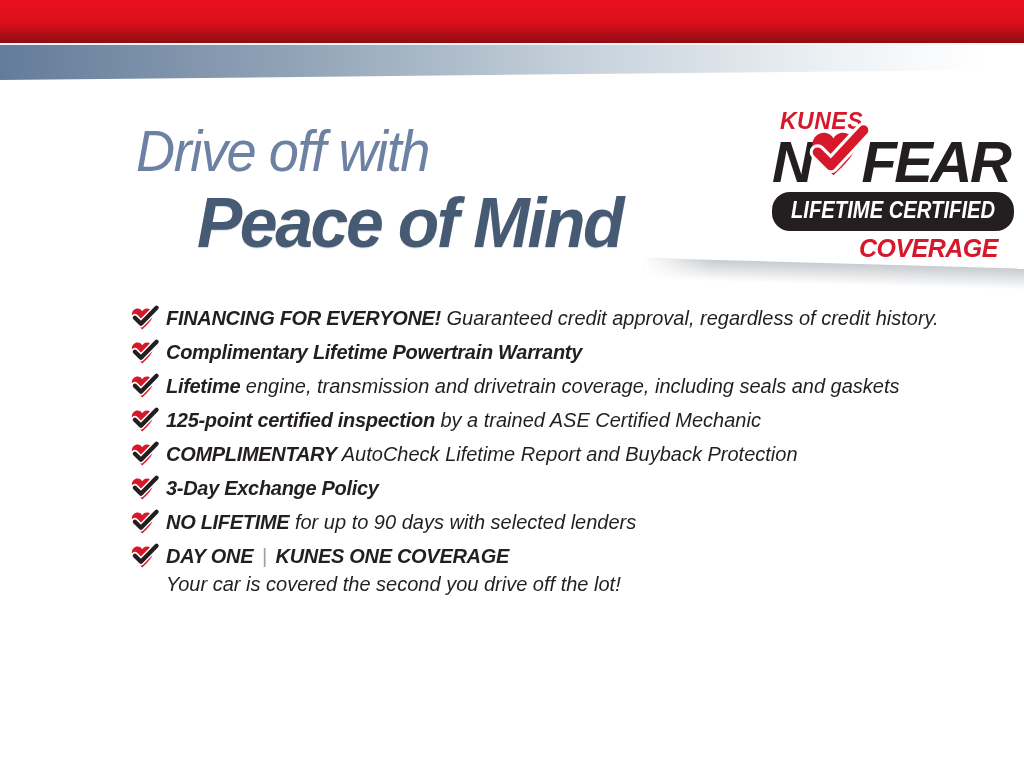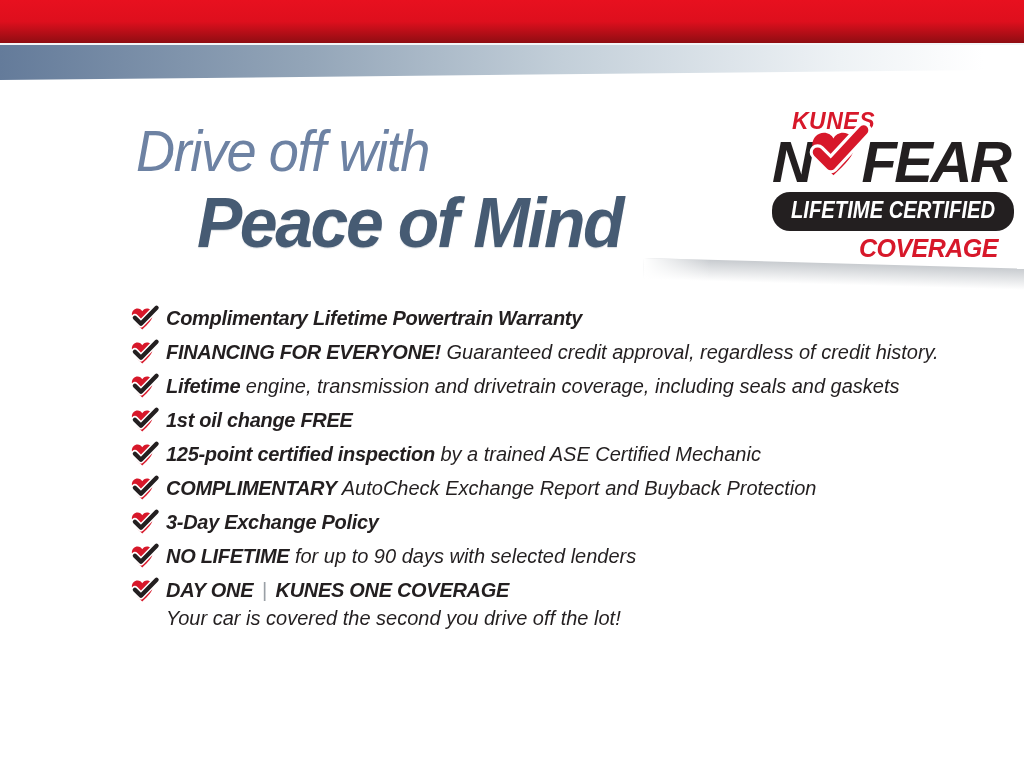--- a/index.html
+++ b/index.html
@@ -42,21 +42,21 @@
     position:absolute;left:197px;top:183px;
     font-size:70px;font-style:italic;font-weight:700;color:#465b73;
     letter-spacing:-2.5px;transform:scaleX(.97);transform-origin:left top;white-space:nowrap;
     text-shadow:0 1px 1px rgba(40,55,75,.18);
   }
 
   
   .logo{position:absolute;left:772px;top:110px;width:242px;}
   .logo .kunes{
     color:#d7182a;font-style:italic;font-weight:700;font-size:23px;
-    letter-spacing:.5px;margin-left:20px;line-height:1;
+    letter-spacing:.5px;margin-left:8px;line-height:1;
   }
   .nofear-row{
     display:flex;align-items:center;height:54px;margin-top:2px;
     font-size:58px;font-weight:800;font-style:italic;color:#231f20;
     letter-spacing:-2.5px;line-height:1;
   }
   .nf-heart{display:inline-block;width:60px;height:58px;margin:-16px -6px 0 -4px;flex:none;}
   .nf-heart svg{width:100%;height:100%;overflow:visible;}
   .lifetime-box{
     background:#231f20;border-radius:18px;color:#ffffff;
@@ -130,66 +130,53 @@
   <ul class="benefits">
   <li class="benefit">
     <span class="bullet">
       <svg viewBox="0 0 34 30">
         <path d="M15 27 C8.5 21 3 15.8 3 10 C3 6 6 3 9.6 3 C12 3 14 4.3 15 6.2 C16 4.3 18 3 20.4 3 C24 3 27 6 27 10 C27 15.8 21.5 21 15 27 Z" fill="#d7182a"></path>
         <path d="M6.5 13.5 L13.5 20.5 L31.5 2" fill="none" stroke="#ffffff" stroke-width="8.5" stroke-linecap="round" stroke-linejoin="round"></path>
         <path d="M6.5 13.5 L13.5 20.5 L31.5 2" fill="none" stroke="#231f20" stroke-width="5" stroke-linecap="round" stroke-linejoin="round"></path>
       </svg>
     </span>
     <span class="btext">
+      <span class="b-bold">FINANCING FOR EVERYONE!</span><span class="b-rest"> Guaranteed credit approval, regardless of credit history.</span>
+      
+    </span>
+  </li>
+
+  <li class="benefit">
+    <span class="bullet">
+      <svg viewBox="0 0 34 30">
+        <path d="M15 27 C8.5 21 3 15.8 3 10 C3 6 6 3 9.6 3 C12 3 14 4.3 15 6.2 C16 4.3 18 3 20.4 3 C24 3 27 6 27 10 C27 15.8 21.5 21 15 27 Z" fill="#d7182a"></path>
+        <path d="M6.5 13.5 L13.5 20.5 L31.5 2" fill="none" stroke="#ffffff" stroke-width="8.5" stroke-linecap="round" stroke-linejoin="round"></path>
+        <path d="M6.5 13.5 L13.5 20.5 L31.5 2" fill="none" stroke="#231f20" stroke-width="5" stroke-linecap="round" stroke-linejoin="round"></path>
+      </svg>
+    </span>
+    <span class="btext">
       <span class="b-bold">Complimentary Lifetime Powertrain Warranty</span>
       
     </span>
   </li>
 
   <li class="benefit">
     <span class="bullet">
       <svg viewBox="0 0 34 30">
         <path d="M15 27 C8.5 21 3 15.8 3 10 C3 6 6 3 9.6 3 C12 3 14 4.3 15 6.2 C16 4.3 18 3 20.4 3 C24 3 27 6 27 10 C27 15.8 21.5 21 15 27 Z" fill="#d7182a"></path>
         <path d="M6.5 13.5 L13.5 20.5 L31.5 2" fill="none" stroke="#ffffff" stroke-width="8.5" stroke-linecap="round" stroke-linejoin="round"></path>
         <path d="M6.5 13.5 L13.5 20.5 L31.5 2" fill="none" stroke="#231f20" stroke-width="5" stroke-linecap="round" stroke-linejoin="round"></path>
       </svg>
     </span>
     <span class="btext">
-      <span class="b-bold">FINANCING FOR EVERYONE!</span><span class="b-rest"> Guaranteed credit approval, regardless of credit history.</span>
-      
-    </span>
-  </li>
-
-  <li class="benefit">
-    <span class="bullet">
-      <svg viewBox="0 0 34 30">
-        <path d="M15 27 C8.5 21 3 15.8 3 10 C3 6 6 3 9.6 3 C12 3 14 4.3 15 6.2 C16 4.3 18 3 20.4 3 C24 3 27 6 27 10 C27 15.8 21.5 21 15 27 Z" fill="#d7182a"></path>
-        <path d="M6.5 13.5 L13.5 20.5 L31.5 2" fill="none" stroke="#ffffff" stroke-width="8.5" stroke-linecap="round" stroke-linejoin="round"></path>
-        <path d="M6.5 13.5 L13.5 20.5 L31.5 2" fill="none" stroke="#231f20" stroke-width="5" stroke-linecap="round" stroke-linejoin="round"></path>
-      </svg>
-    </span>
-    <span class="btext">
       <span class="b-bold">Lifetime</span><span class="b-rest"> engine, transmission and drivetrain coverage, including seals and gaskets</span>
       
     </span>
   </li>
 
-  <li class="benefit">
-    <span class="bullet">
-      <svg viewBox="0 0 34 30">
-        <path d="M15 27 C8.5 21 3 15.8 3 10 C3 6 6 3 9.6 3 C12 3 14 4.3 15 6.2 C16 4.3 18 3 20.4 3 C24 3 27 6 27 10 C27 15.8 21.5 21 15 27 Z" fill="#d7182a"></path>
-        <path d="M6.5 13.5 L13.5 20.5 L31.5 2" fill="none" stroke="#ffffff" stroke-width="8.5" stroke-linecap="round" stroke-linejoin="round"></path>
-        <path d="M6.5 13.5 L13.5 20.5 L31.5 2" fill="none" stroke="#231f20" stroke-width="5" stroke-linecap="round" stroke-linejoin="round"></path>
-      </svg>
-    </span>
-    <span class="btext">
-      <span class="b-bold">1st oil change FREE</span>
-      
-    </span>
-  </li>
 
   <li class="benefit">
     <span class="bullet">
       <svg viewBox="0 0 34 30">
         <path d="M15 27 C8.5 21 3 15.8 3 10 C3 6 6 3 9.6 3 C12 3 14 4.3 15 6.2 C16 4.3 18 3 20.4 3 C24 3 27 6 27 10 C27 15.8 21.5 21 15 27 Z" fill="#d7182a"></path>
         <path d="M6.5 13.5 L13.5 20.5 L31.5 2" fill="none" stroke="#ffffff" stroke-width="8.5" stroke-linecap="round" stroke-linejoin="round"></path>
         <path d="M6.5 13.5 L13.5 20.5 L31.5 2" fill="none" stroke="#231f20" stroke-width="5" stroke-linecap="round" stroke-linejoin="round"></path>
       </svg>
     </span>
     <span class="btext">
@@ -200,21 +187,21 @@
 
   <li class="benefit">
     <span class="bullet">
       <svg viewBox="0 0 34 30">
         <path d="M15 27 C8.5 21 3 15.8 3 10 C3 6 6 3 9.6 3 C12 3 14 4.3 15 6.2 C16 4.3 18 3 20.4 3 C24 3 27 6 27 10 C27 15.8 21.5 21 15 27 Z" fill="#d7182a"></path>
         <path d="M6.5 13.5 L13.5 20.5 L31.5 2" fill="none" stroke="#ffffff" stroke-width="8.5" stroke-linecap="round" stroke-linejoin="round"></path>
         <path d="M6.5 13.5 L13.5 20.5 L31.5 2" fill="none" stroke="#231f20" stroke-width="5" stroke-linecap="round" stroke-linejoin="round"></path>
       </svg>
     </span>
     <span class="btext">
-      <span class="b-bold">COMPLIMENTARY</span><span class="b-rest"> AutoCheck Exchange Report and Buyback Protection</span>
+      <span class="b-bold">COMPLIMENTARY</span><span class="b-rest"> AutoCheck Lifetime Report and Buyback Protection</span>
       
     </span>
   </li>
 
   <li class="benefit">
     <span class="bullet">
       <svg viewBox="0 0 34 30">
         <path d="M15 27 C8.5 21 3 15.8 3 10 C3 6 6 3 9.6 3 C12 3 14 4.3 15 6.2 C16 4.3 18 3 20.4 3 C24 3 27 6 27 10 C27 15.8 21.5 21 15 27 Z" fill="#d7182a"></path>
         <path d="M6.5 13.5 L13.5 20.5 L31.5 2" fill="none" stroke="#ffffff" stroke-width="8.5" stroke-linecap="round" stroke-linejoin="round"></path>
         <path d="M6.5 13.5 L13.5 20.5 L31.5 2" fill="none" stroke="#231f20" stroke-width="5" stroke-linecap="round" stroke-linejoin="round"></path>

